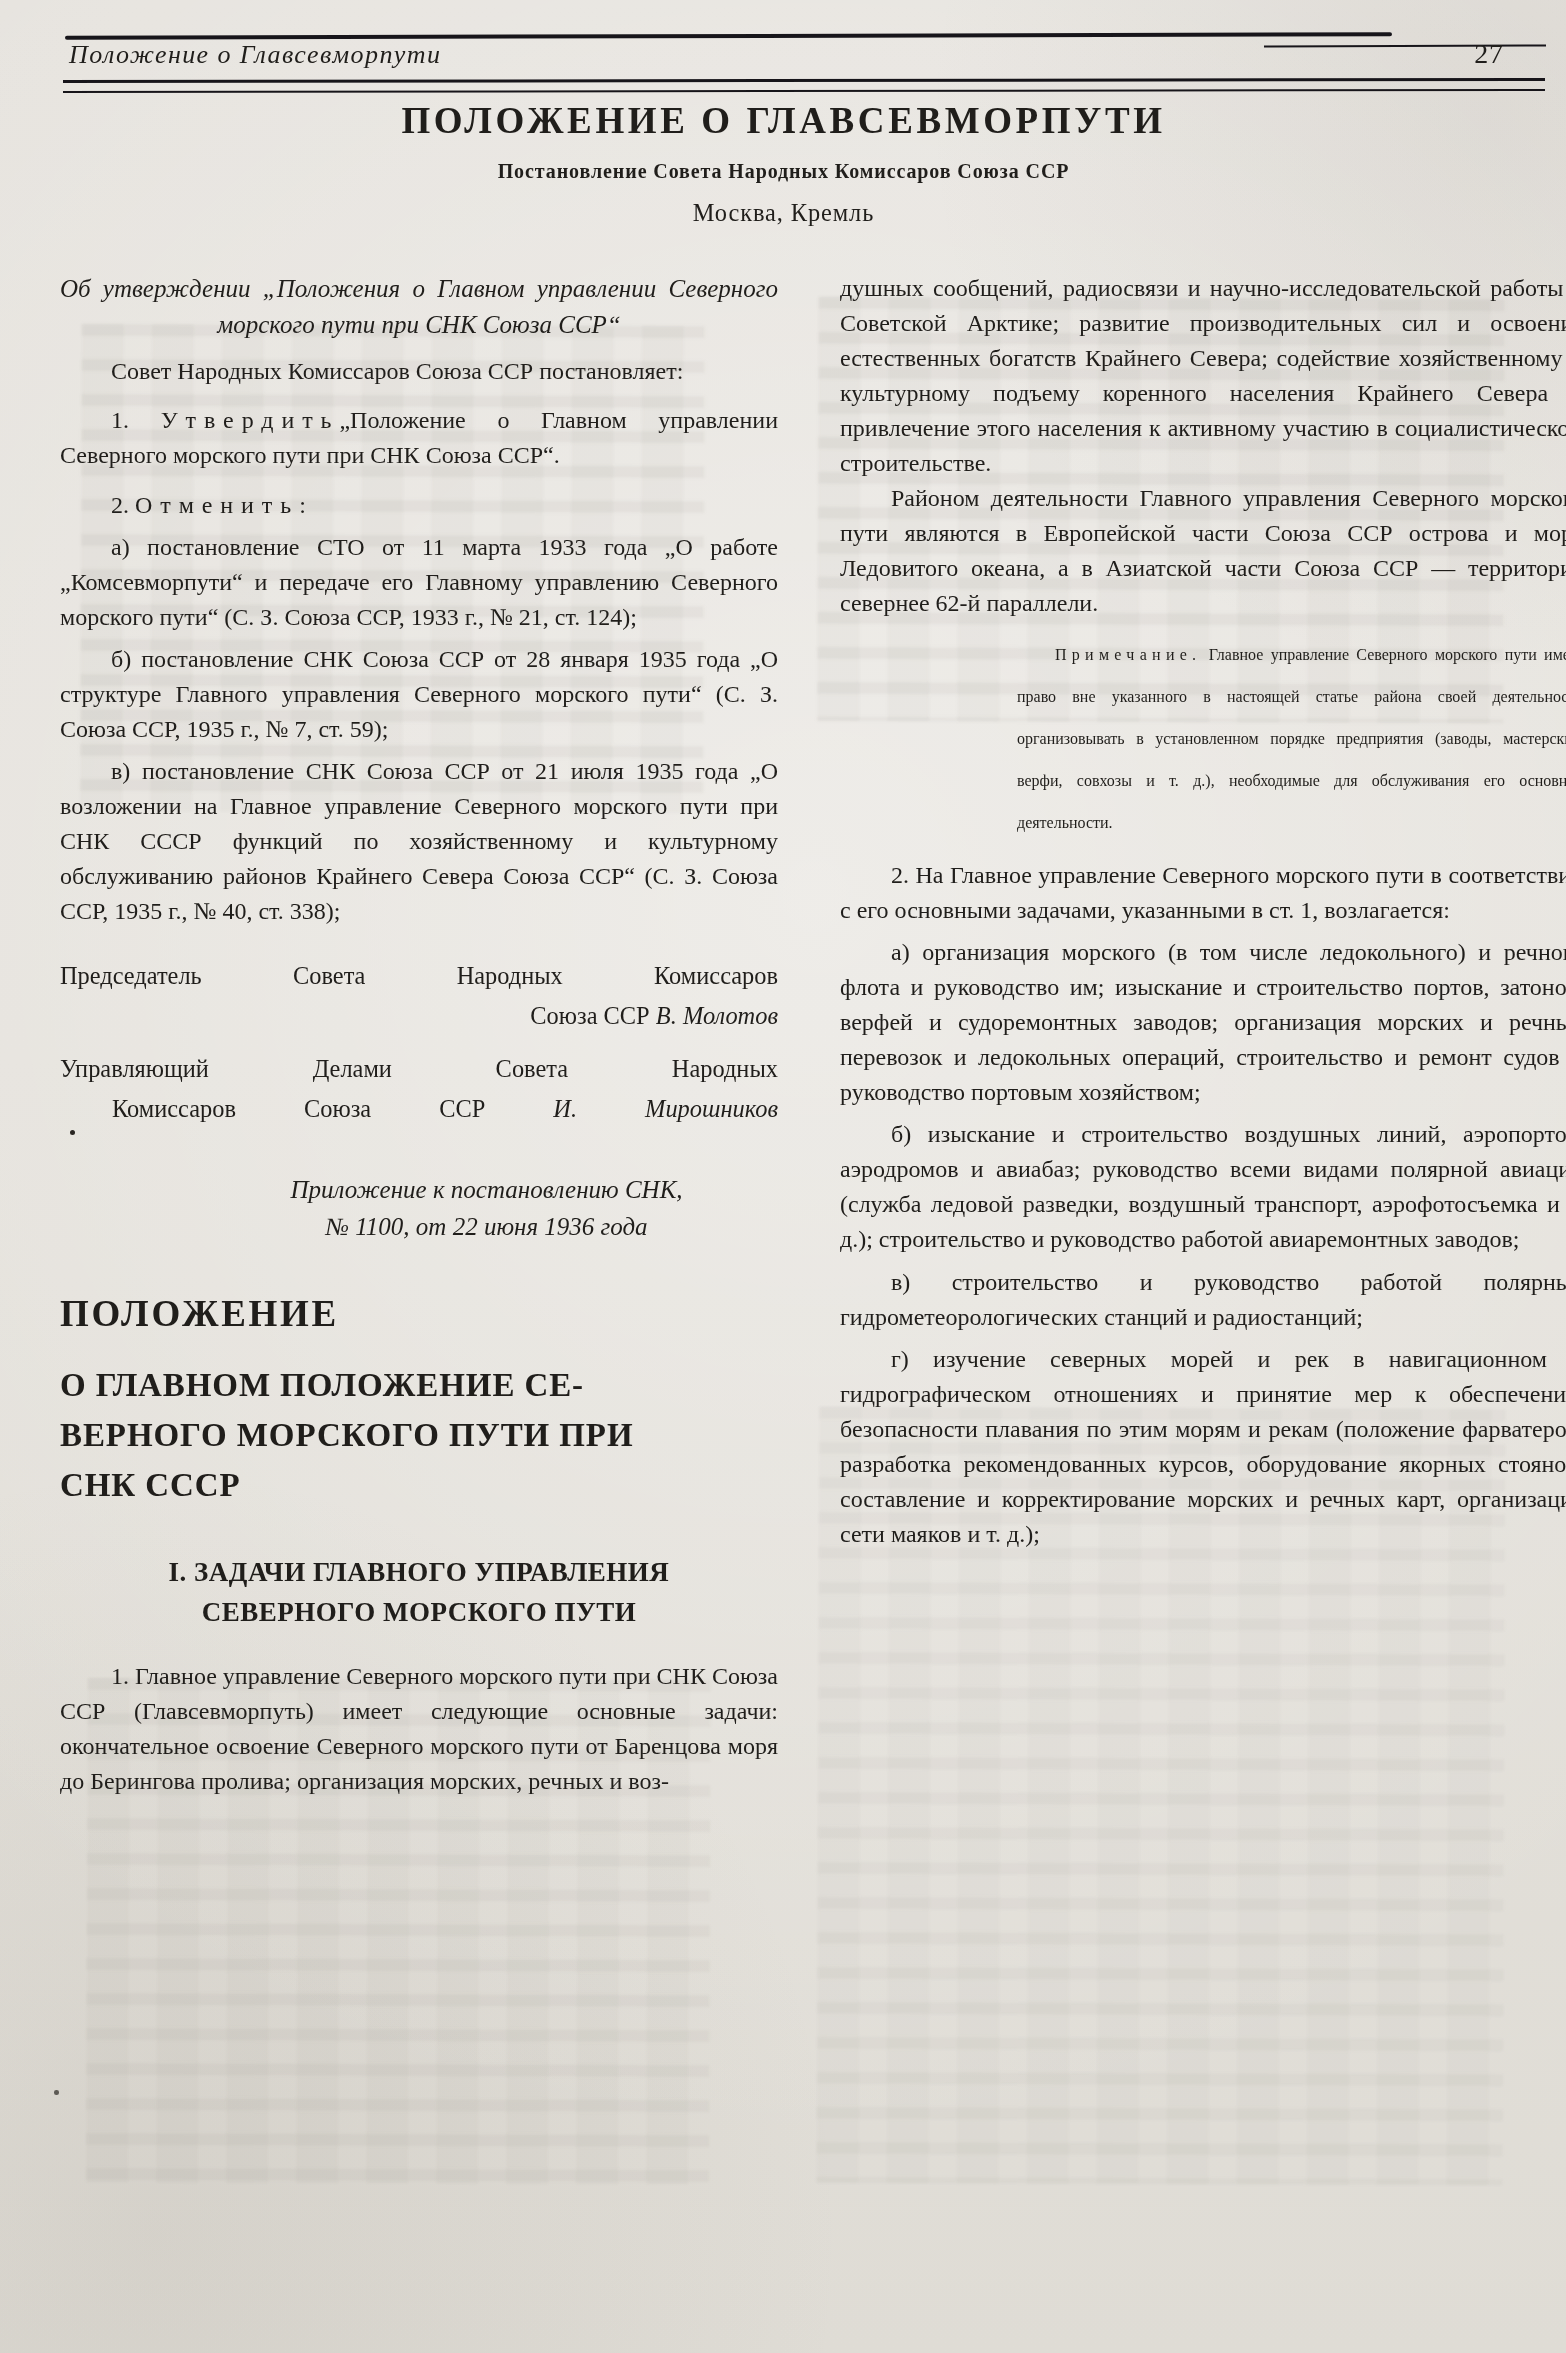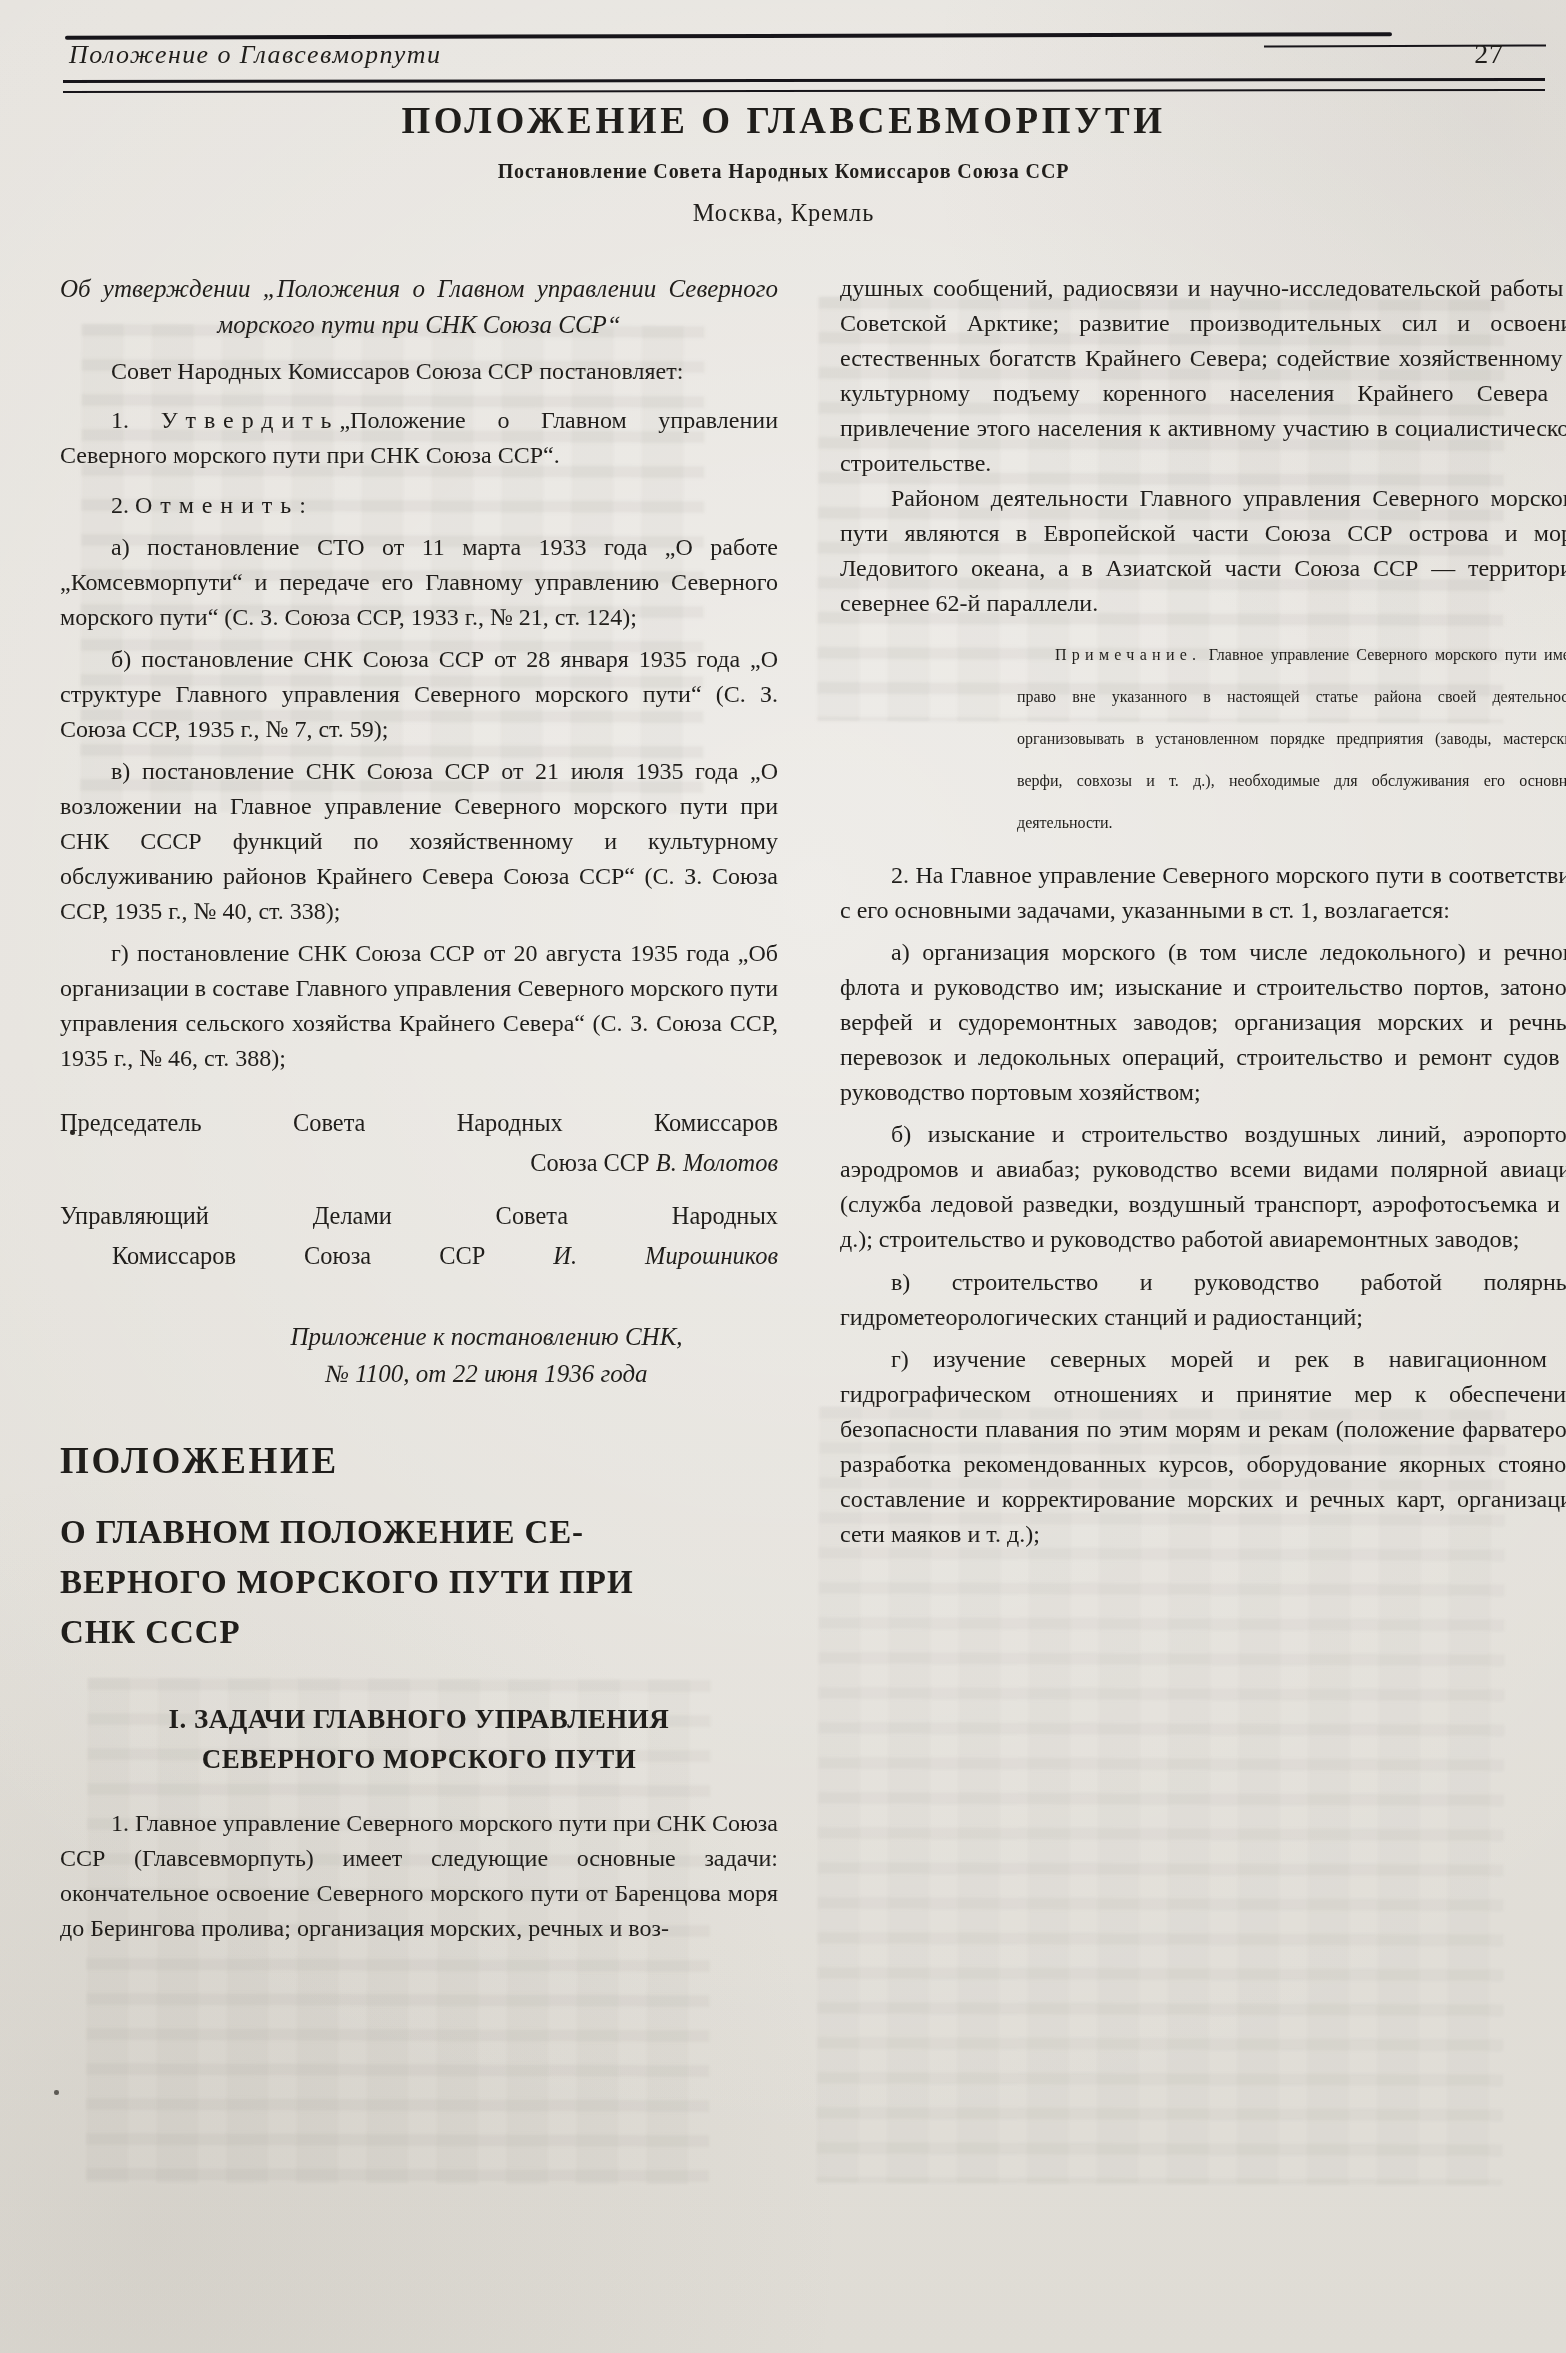--- a/index.html
+++ b/index.html
@@ -125,21 +125,20 @@
 
     <p class="para indent mt-s">Совет Народных Комиссаров Союза ССР постановляет:</p>
 
     <p class="para indent mt-m"><span>1.</span> <span class="sp">Утвердить</span><span>„Положение о Главном управлении Северного морского пути при СНК Союза ССР“.</span></p>
 
     <p class="para indent mt-m"><span>2.</span> <span class="sp">Отменить</span><span>:</span></p>
 
     <p class="para indent mt-item">а) постановление СТО от 11 марта 1933 года „О работе „Комсевморпути“ и передаче его Главному управлению Северного морского пути“ (С. З. Союза ССР, 1933 г., № 21, ст. 124);</p>
     <p class="para indent mt-item">б) постановление СНК Союза ССР от 28 января 1935 года „О структуре Главного управления Северного морского пути“ (С. З. Союза ССР, 1935 г., № 7, ст. 59);</p>
     <p class="para indent mt-item">в) постановление СНК Союза ССР от 21 июля 1935 года „О возложении на Главное управление Северного морского пути при СНК СССР функций по хозяйственному и культурному обслуживанию районов Крайнего Севера Союза ССР“ (С. З. Союза ССР, 1935 г., № 40, ст. 338);</p>
-    <p class="para indent mt-item">г) постановление СНК Союза ССР от 20 августа 1935 года „Об организации в составе Главного управления Северного морского пути управления сельского хозяйства Крайнего Севера“ (С. З. Союза ССР, 1935 г., № 46, ст. 388);</p>
 
     <div class="sig">
       <p class="sig-title">Председатель Совета Народных Комиссаров</p>
       <p class="sig-name-right"><span>Союза ССР</span>&nbsp;<span class="it">В. Молотов</span></p>
     </div>
 
     <div class="sig">
       <p class="sig-title">Управляющий Делами Совета Народных</p>
       <p class="sig-name-just"><span>Комиссаров Союза ССР</span>&nbsp;<span class="it">И. Мирошников</span></p>
     </div>

